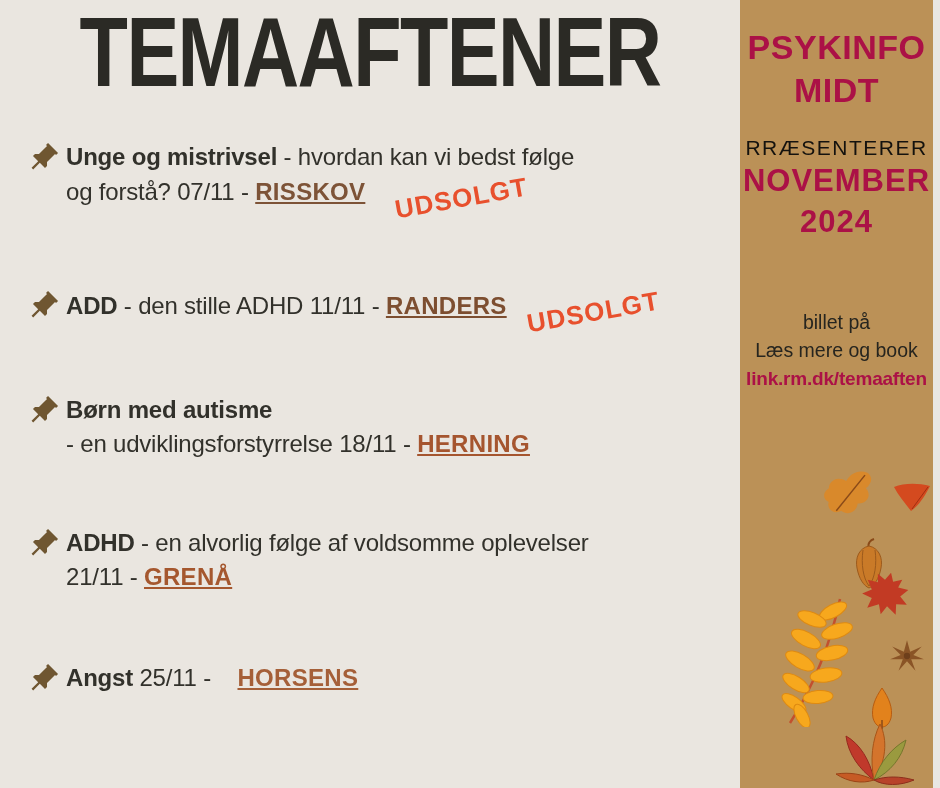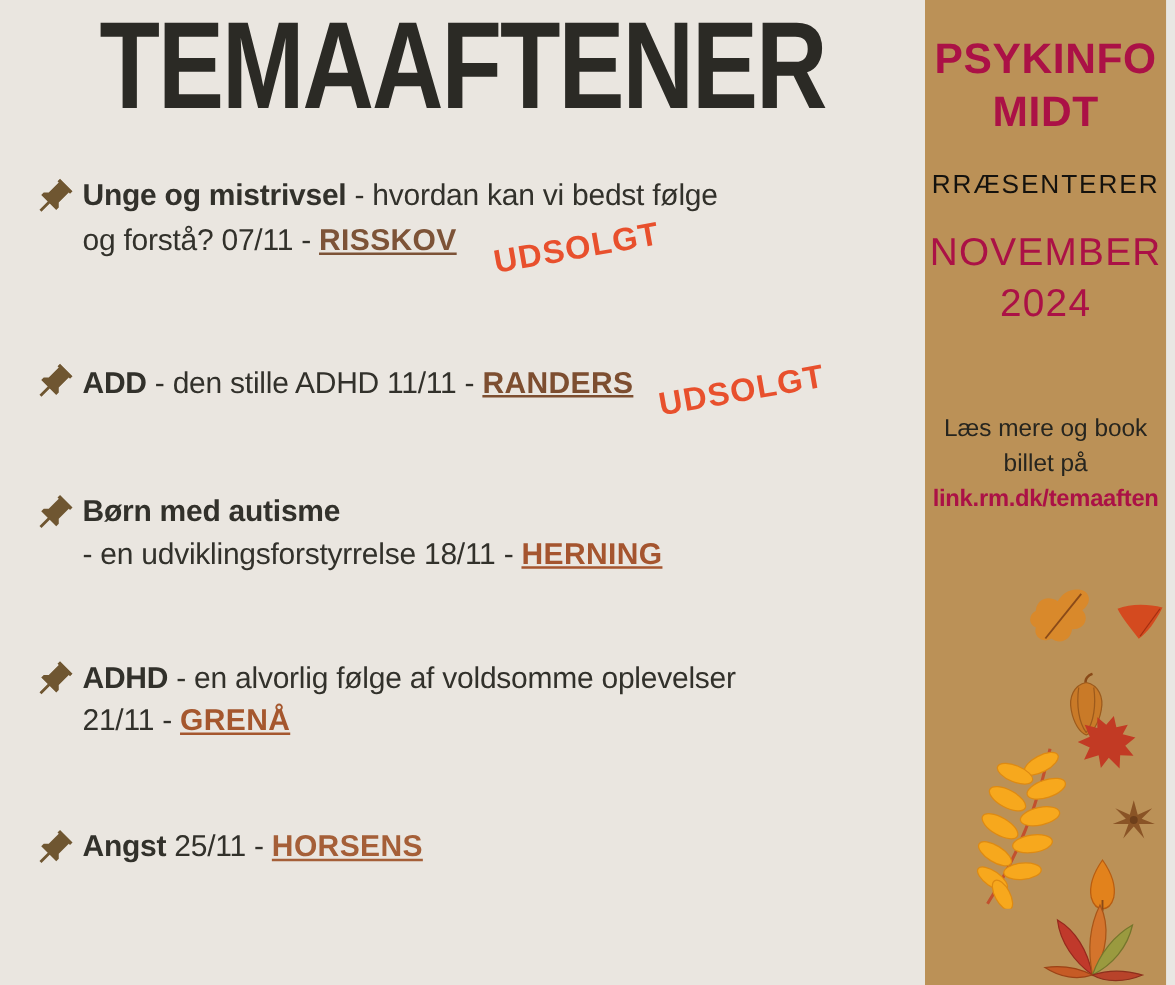--- a/index.html
+++ b/index.html
@@ -33,21 +33,21 @@
     letter-spacing:1px;transform:rotate(-10deg) translateY(7px);transform-origin:50% 50%;
     margin-left:28px;white-space:nowrap;
   }
   .ev1{top:140px;} .ev2{top:288px;} .ev3{top:393px;} .ev4{top:526px;} .ev5{top:661px;}
 
   
   .sidebar{position:absolute;left:740px;top:0;width:193px;height:788px;background:var(--tan);text-align:center;}
   .edge-strip{position:absolute;left:933px;top:0;width:7px;height:788px;background:#E9E7E3;}
   .brand{margin-top:26px;color:var(--crimson);font-weight:bold;font-size:34px;line-height:43px;letter-spacing:0.5px;}
   .presents{margin-top:24px;color:#14120E;font-size:21px;letter-spacing:1.5px;font-weight:500;}
-  .month{margin-top:21px;color:var(--crimson);font-weight:normal;font-size:31px;line-height:41px;letter-spacing:1px;}
+  .month{color:var(--crimson);font-weight:bold;font-size:31px;line-height:41px;letter-spacing:1px;}
   .booking{margin-top:66px;color:#26251F;font-size:19.5px;line-height:28px;}
   .booking-link{display:block;margin-top:1px;color:var(--crimson);font-size:19px;line-height:28px;letter-spacing:-0.2px;text-decoration:none;font-weight:bold;}
 
   
   .leaf{position:absolute;}
   .leaf-oak{left:820px;top:468px;width:56px;height:52px;}
   .leaf-red-small{left:892px;top:482px;width:40px;height:32px;}
   .leaf-physalis{left:851px;top:538px;width:36px;height:52px;}
   .leaf-maple{left:860px;top:570px;width:52px;height:46px;}
   .leaf-rowan{left:770px;top:595px;width:92px;height:132px;}
@@ -110,38 +110,38 @@
       </div>
     </div>
 
     <div class="event ev5">
       <span class="pin">
         <svg viewBox="0 0 24 24">
             <path fill="#6F5631" d="M16,12V4H17V2H7V4H8V12L6,14V16H11.2V22.6H12.8V16H18V14L16,12Z"></path>
           </svg>
       </span>
       <div class="event-text">
-        <div><span class="b">Angst</span><span> 25/11 - </span><span class="event-location" style="color: rgb(165, 95, 56);">HORSENS</span></div>
+        <div><span class="b">Angst</span><span> 25/11 - </span><span class="event-location" style="color: rgb(165, 95, 56); margin-left: 20px;">HORSENS</span></div>
       </div>
     </div>
   </div>
 
   <div class="sidebar">
     <div class="brand">
       <div>PSYKINFO</div>
       <div>MIDT</div>
     </div>
     <div class="presents">RRÆSENTERER</div>
     <div class="month">
       <div>NOVEMBER</div>
       <div>2024</div>
     </div>
     <div class="booking">
+      <div>billet på</div>
       <div>Læs mere og book</div>
-      <div>billet på</div>
       <a href="#" class="booking-link">link.rm.dk/temaaften</a>
     </div>
   </div>
   <div class="edge-strip"></div>
 
   <span class="leaf leaf-oak">
     <svg viewBox="0 0 60 52" width="56" height="52">
         <g transform="rotate(-12 30 26)">
       <path fill="#D9892B" d="M55,8 C46,2 36,6 31,12 C23,4 13,8 11,16 C4,18 2,26 8,30 C4,37 11,45 19,42 C25,49 35,47 38,38 C48,41 55,32 50,24 C58,20 60,13 55,8 Z"></path>
       <path stroke="#8A4A18" stroke-width="1.6" fill="none" d="M52,10 L14,41"></path>

